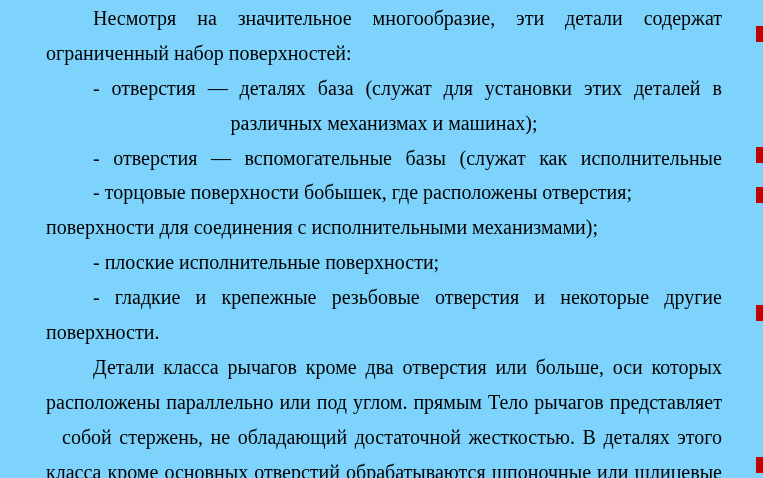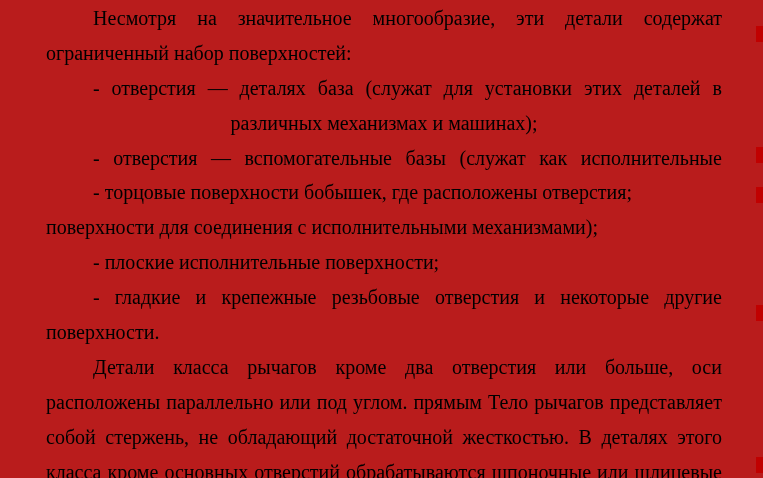--- a/index.html
+++ b/index.html
@@ -4,21 +4,21 @@
 <style>
   html, body {
     margin: 0;
     padding: 0;
     background: #ffffff;
   }
   .page {
     position: relative;
     width: 763px;
     height: 478px;
-    background: #b91c1c;
+    background: #7dd3fc;
     overflow: hidden;
     font-family: "Liberation Serif", "DejaVu Serif", serif;
     color: #000000;
   }
   .text-block {
     position: absolute;
     left: 46px;
     top: 1px;
     width: 676px;
   }
@@ -106,33 +106,34 @@
       <div class="line indent justify" style="color: rgb(0, 0, 0);">
         <span class="w">Детали</span>
         <span class="w">класса</span>
         <span class="w">рычагов</span>
         <span class="w">кроме</span>
         <span class="w">два</span>
         <span class="w">отверстия</span>
         <span class="w">или</span>
         <span class="w">больше,</span>
         <span class="w">оси</span>
+        <span class="w">которых</span>
       </div>
       <div class="line justify" style="color: rgb(0, 0, 0);">
         <span class="w">расположены</span>
         <span class="w">параллельно</span>
         <span class="w">или</span>
         <span class="w">под</span>
         <span class="w">углом.</span>
         <span class="w">прямым</span>
         <span class="w">Тело</span>
         <span class="w">рычагов</span>
         <span class="w">представляет</span>
       </div>
-      <div class="line justify" style="color: rgb(0, 0, 0);">
+      <div class="line justify" style="color: rgb(0, 0, 0); margin-left: 16px;">
         <span class="w">собой</span>
         <span class="w">стержень,</span>
         <span class="w">не</span>
         <span class="w">обладающий</span>
         <span class="w">достаточной</span>
         <span class="w">жесткостью.</span>
         <span class="w">В</span>
         <span class="w">деталях</span>
         <span class="w">этого</span>
       </div>

